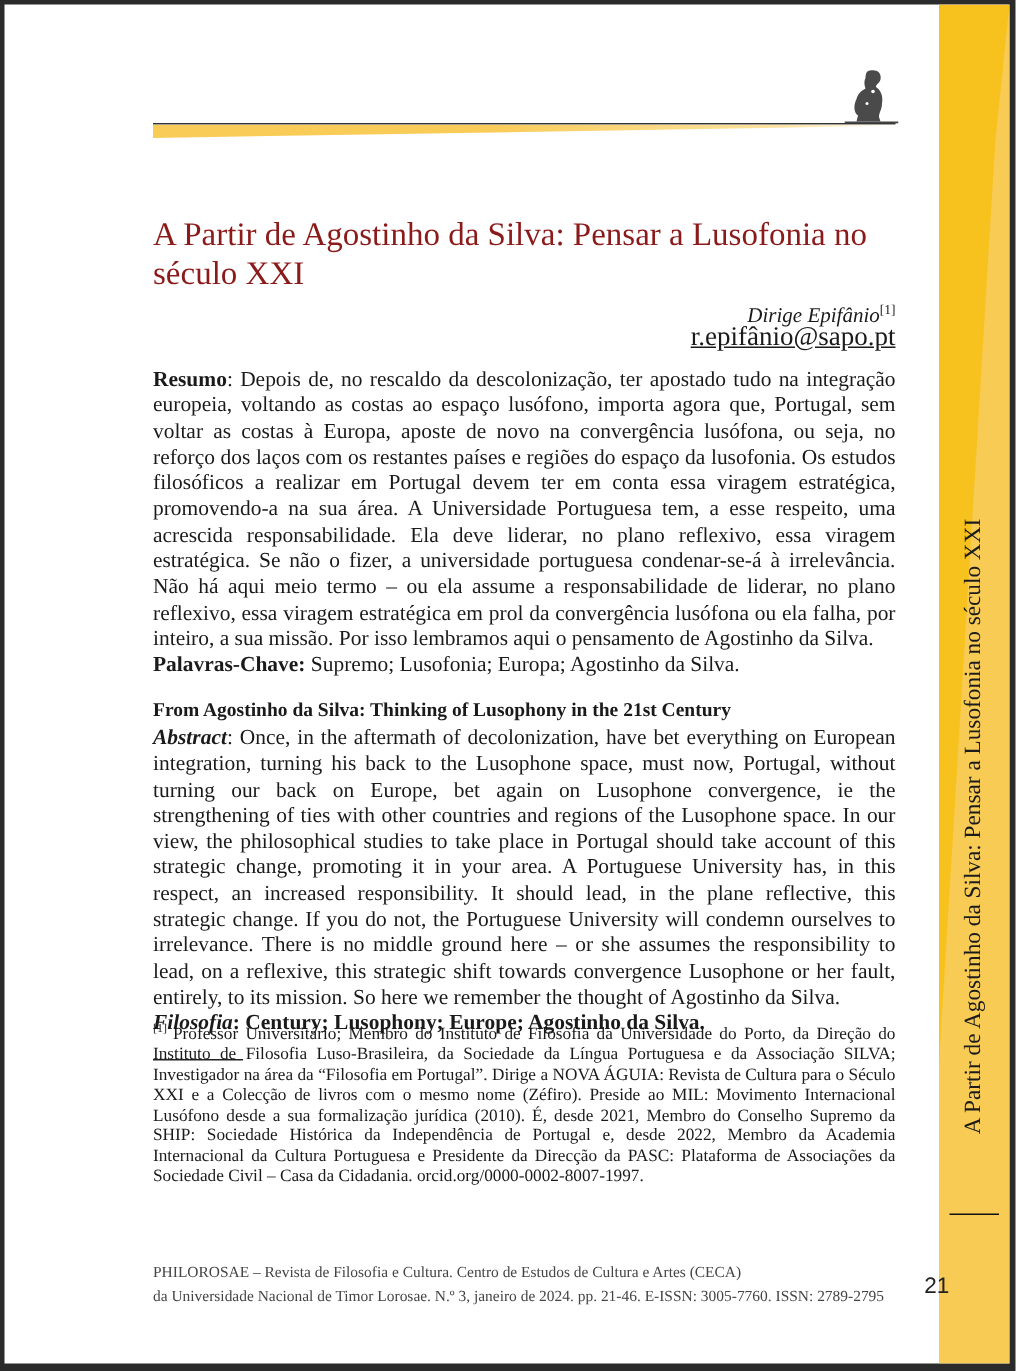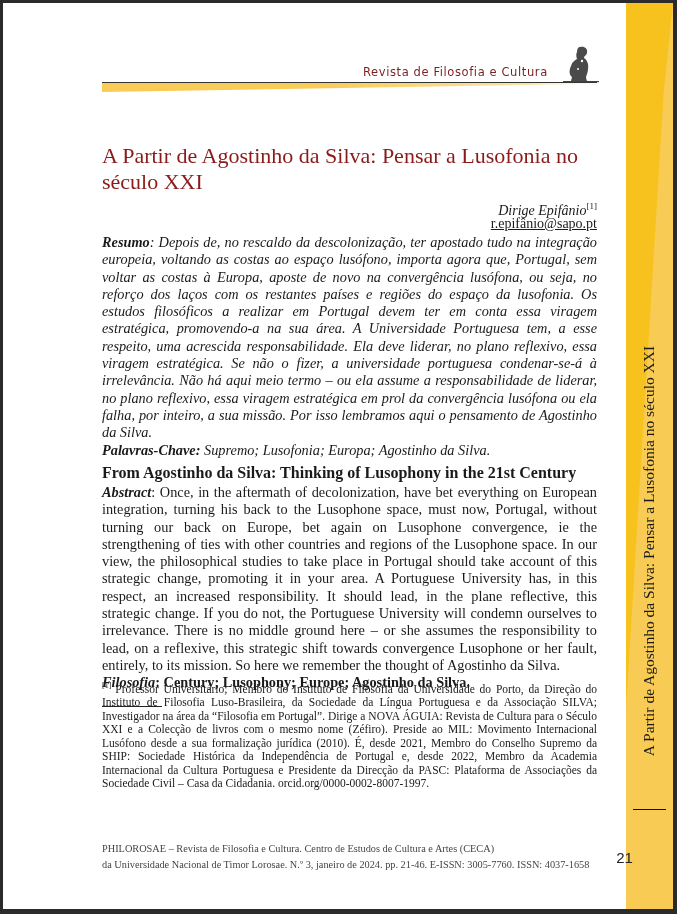--- a/index.html
+++ b/index.html
@@ -50,24 +50,24 @@
     position: absolute; left: 560px; top: 42px; width: 36px; height: 38px;
   }
   .content {
     position: absolute; left: 99px; width: 495px; color: #1a1a1a;
   }
   .title {
     top: 140px; font-size: 22px; line-height: 26px; color: #8B1A1A; font-weight: normal; margin: 0;
   }
   .author { top: 194px; text-align: right; font-style: italic; font-size: 14px; line-height: 18px; }
   .author sup { font-style: normal; font-size: 9px; }
-  .email { top: 212px; text-align: right; font-size: 14px; line-height: 18px; text-decoration: underline; }
+  .email { top: 212px; text-align: right; font-size: 18px; line-height: 18px; text-decoration: underline; }
   .justify { text-align: justify; font-size: 14.3px; line-height: 17.3px; }
-  .resumo { top: 231px; font-style: italic; }
-  .en-title { top: 461px; font-size: 16px; font-weight: bold; line-height: 18px; }
+  .resumo { top: 242px; }
+  .en-title { top: 461px; font-size: 13px; font-weight: bold; line-height: 18px; }
   .abstract { top: 481px; }
   .fn-rule { position: absolute; left: 99px; top: 703px; width: 60px; height: 1px; background: #222; }
   .footnote { top: 676px; font-size: 11.5px; line-height: 13.5px; text-align: justify; }
   .footnote sup { font-size: 8px; margin-right: 4px; }
   .footer {
     top: 838px; width: 495px; text-align: left; font-size: 10.3px; line-height: 16px; color: #444;
   }
   b { font-weight: bold; }
   i { }
 </style>
@@ -75,21 +75,20 @@
 <body>
 
 <div class="page">
 
   <div class="band"></div>
   <div class="band-wedge"></div>
   <div class="band-title">A Partir de Agostinho da Silva: Pensar a Lusofonia no século XXI</div>
   <div class="band-rule"></div>
   <div class="page-number">21</div>
 
-  <div class="header-text">Revista de Filosofia e Cultura</div>
   <div class="header-rule"></div>
   <div class="header-strip"></div>
   <svg class="thinker" viewBox="0 0 36 38">
     <path d="M17 2 C21 1 25 3 24 8 C23 11 21 11 21 13 C24 15 26 19 25 24 C25 28 23 30 23 33 L24 36 L8 36 L9 32 C6 30 6 25 8 21 C9 17 12 15 14 14 C13 11 13 9 14 7 C14 4 15 2 17 2 Z" fill="#4a4a4a"></path>
     <circle cx="19" cy="16" r="1.2" fill="#fff"></circle>
     <circle cx="15" cy="24" r="1" fill="#fff"></circle>
     <rect x="0" y="36" width="36" height="1.2" fill="#444"></rect>
   </svg>
 
   <h1 class="content title">A Partir de Agostinho da Silva: Pensar a Lusofonia no século XXI</h1>
@@ -111,16 +110,16 @@
     <b><i>Filosofia</i></b><b>: Century; Lusophony; Europe; Agostinho da Silva.</b>
   </div>
 
   <div class="fn-rule"></div>
   <div class="content footnote">
     <sup>[1]</sup><span>Professor Universitário; Membro do Instituto de Filosofia da Universidade do Porto, da Direção do Instituto de Filosofia Luso-Brasileira, da Sociedade da Língua Portuguesa e da Associação SILVA; Investigador na área da “Filosofia em Portugal”. Dirige a NOVA ÁGUIA: Revista de Cultura para o Século XXI e a Colecção de livros com o mesmo nome (Zéfiro). Preside ao MIL: Movimento Internacional Lusófono desde a sua formalização jurídica (2010). É, desde 2021, Membro do Conselho Supremo da SHIP: Sociedade Histórica da Independência de Portugal e, desde 2022, Membro da Academia Internacional da Cultura Portuguesa e Presidente da Direcção da PASC: Plataforma de Associações da Sociedade Civil – Casa da Cidadania. orcid.org/0000-0002-8007-1997.</span>
   </div>
 
   <div class="content footer">
     <div>PHILOROSAE – Revista de Filosofia e Cultura. Centro de Estudos de Cultura e Artes (CECA)</div>
-    <div>da Universidade Nacional de Timor Lorosae. N.º 3, janeiro de 2024. pp. 21-46. E-ISSN: 3005-7760. ISSN: 4037-1658</div>
+    <div>da Universidade Nacional de Timor Lorosae. N.º 3, janeiro de 2024. pp. 21-46. E-ISSN: 3005-7760. ISSN: 2789-2795</div>
   </div>
 
 </div>
 
 </body></html>

